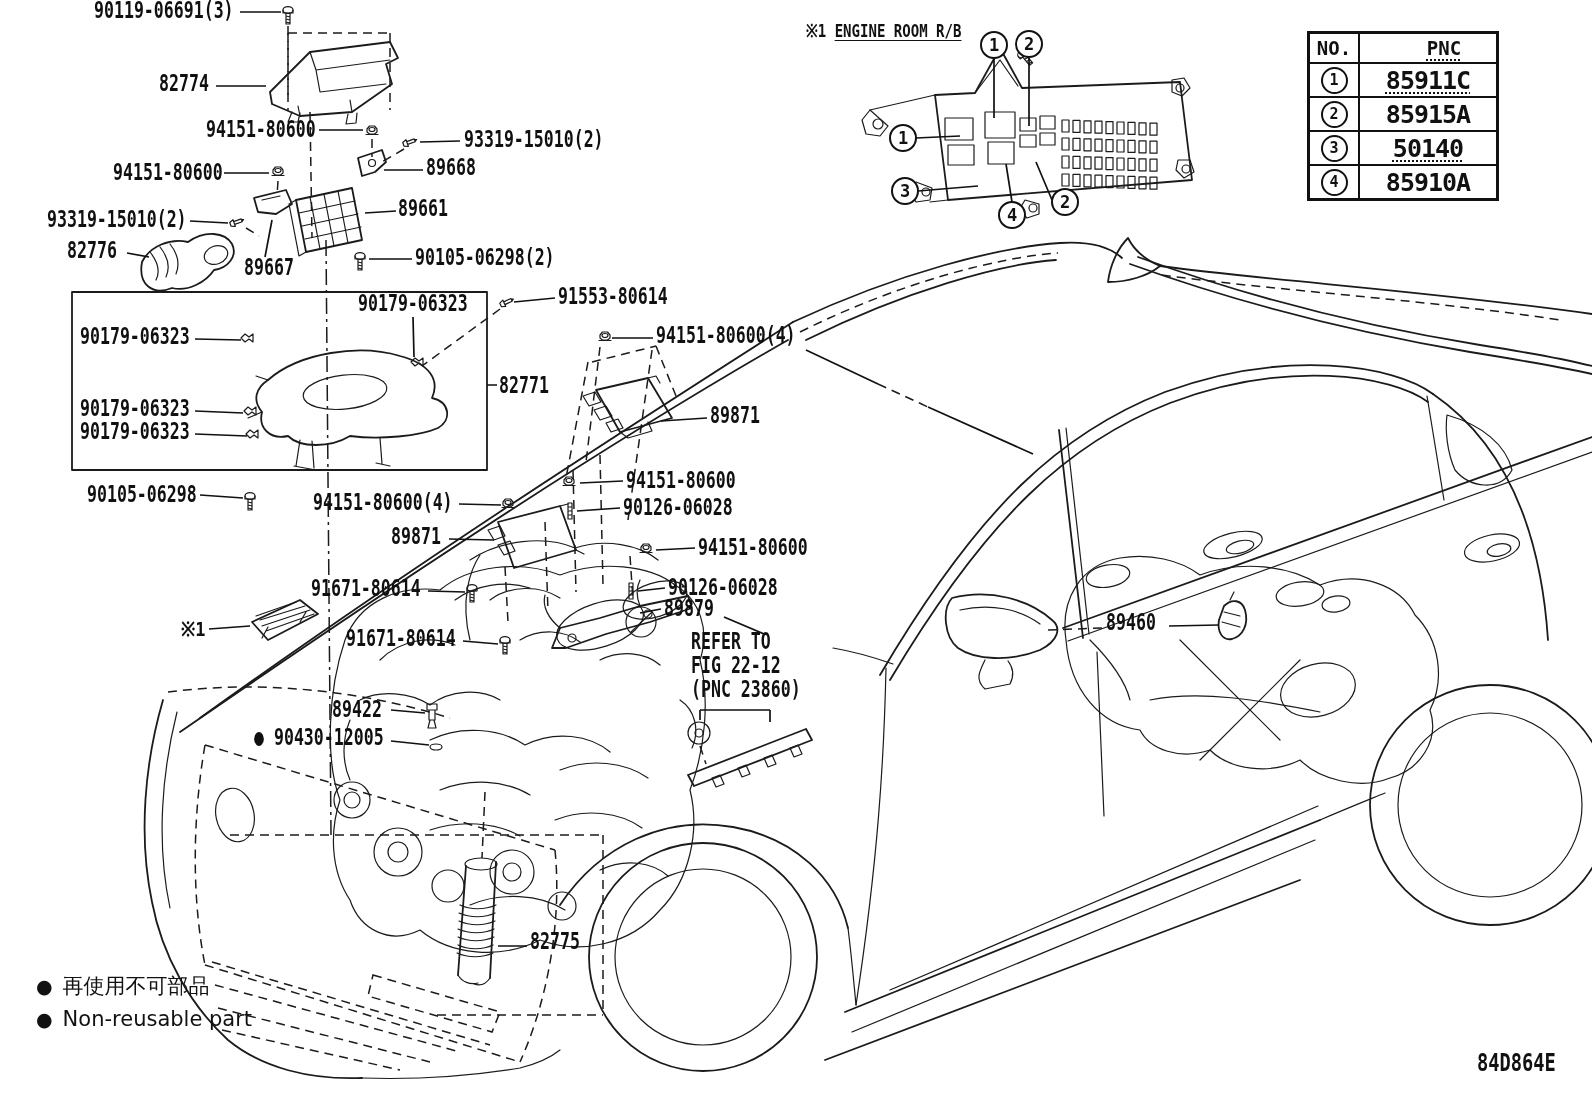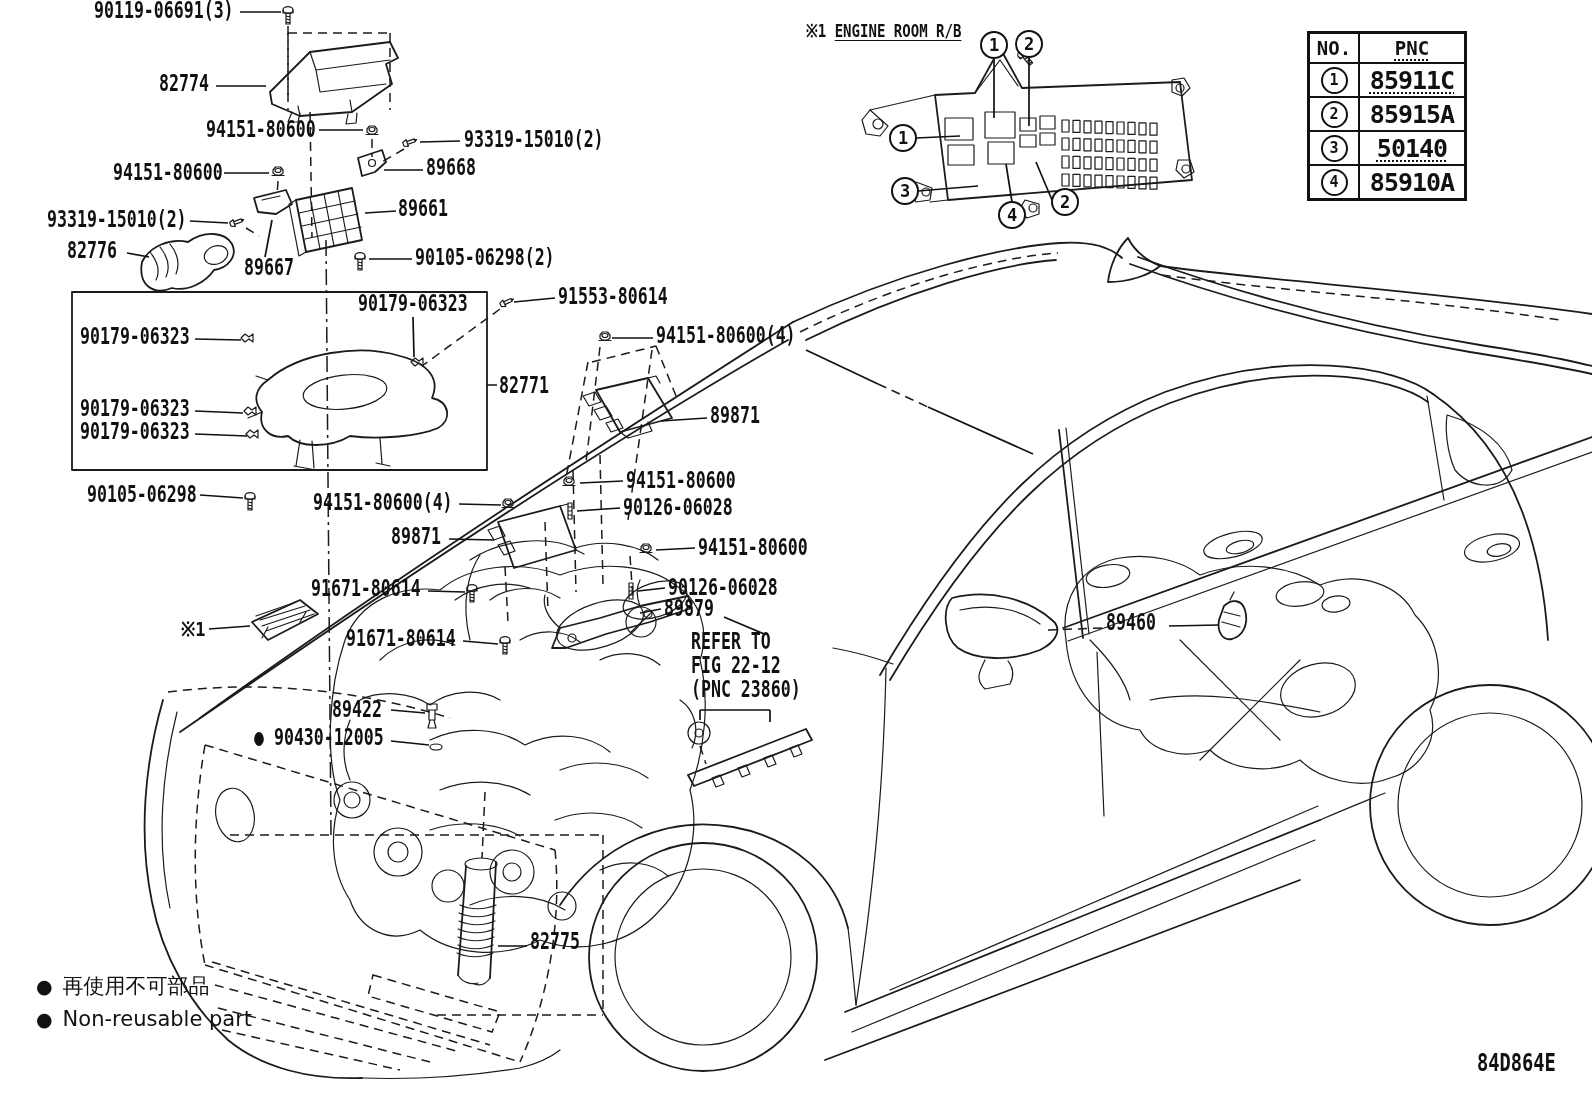--- a/index.html
+++ b/index.html
@@ -16,21 +16,21 @@
   .plabel.sm{font-size:20px;transform:scaleX(.85);}
   #inset-title{position:absolute;left:806px;top:18px;font:700 18px "DejaVu Sans Mono",monospace;
           transform:scaleX(.78);transform-origin:0 0;white-space:pre;}
   #inset-title .ut{text-decoration:underline;text-underline-offset:3px;}
   #refer-note{position:absolute;left:691px;top:629px;font:700 23px "DejaVu Sans Mono",monospace;
           line-height:24px;transform:scaleX(.72);transform-origin:0 0;white-space:pre;}
   #pnc-table{position:absolute;left:1307px;top:31px;border-collapse:collapse;
           border:3px solid #111;background:#fff;}
   #pnc-table td,#pnc-table th{border:2px solid #111;text-align:center;padding:0;margin-left:28px;}
   #pnc-table th{font:700 19px "DejaVu Sans Mono",monospace;width:48px;height:28px;}
-  #pnc-table th.pnch{width:104px;text-decoration:underline dotted 2px;text-underline-offset:4px;}
+  #pnc-table th.pnch{width:104px;text-decoration:underline dotted 2px;text-underline-offset:4px;padding-left:32px;}
   #pnc-table td{height:32px;}
   .circ{display:inline-block;width:23px;height:23px;border:2px solid #111;border-radius:50%;
         font:700 15px "DejaVu Sans Mono",monospace;line-height:22px;text-align:center;vertical-align:middle;}
   .pncv{font:700 25px "DejaVu Sans Mono",monospace;letter-spacing:-1px;}
   .pncv.dotted{text-decoration:underline dotted 2px;text-underline-offset:4px;}
   #legend{position:absolute;left:36px;top:969px;}
   .legrow{display:flex;align-items:center;gap:10px;height:33px;font-size:21px;}
   .legrow .dot{font-size:19px;}
   #diagram-code{position:absolute;left:1477px;top:1049px;font:700 24px "DejaVu Sans Mono",monospace;
           transform:scaleX(.78);transform-origin:0 0;}

